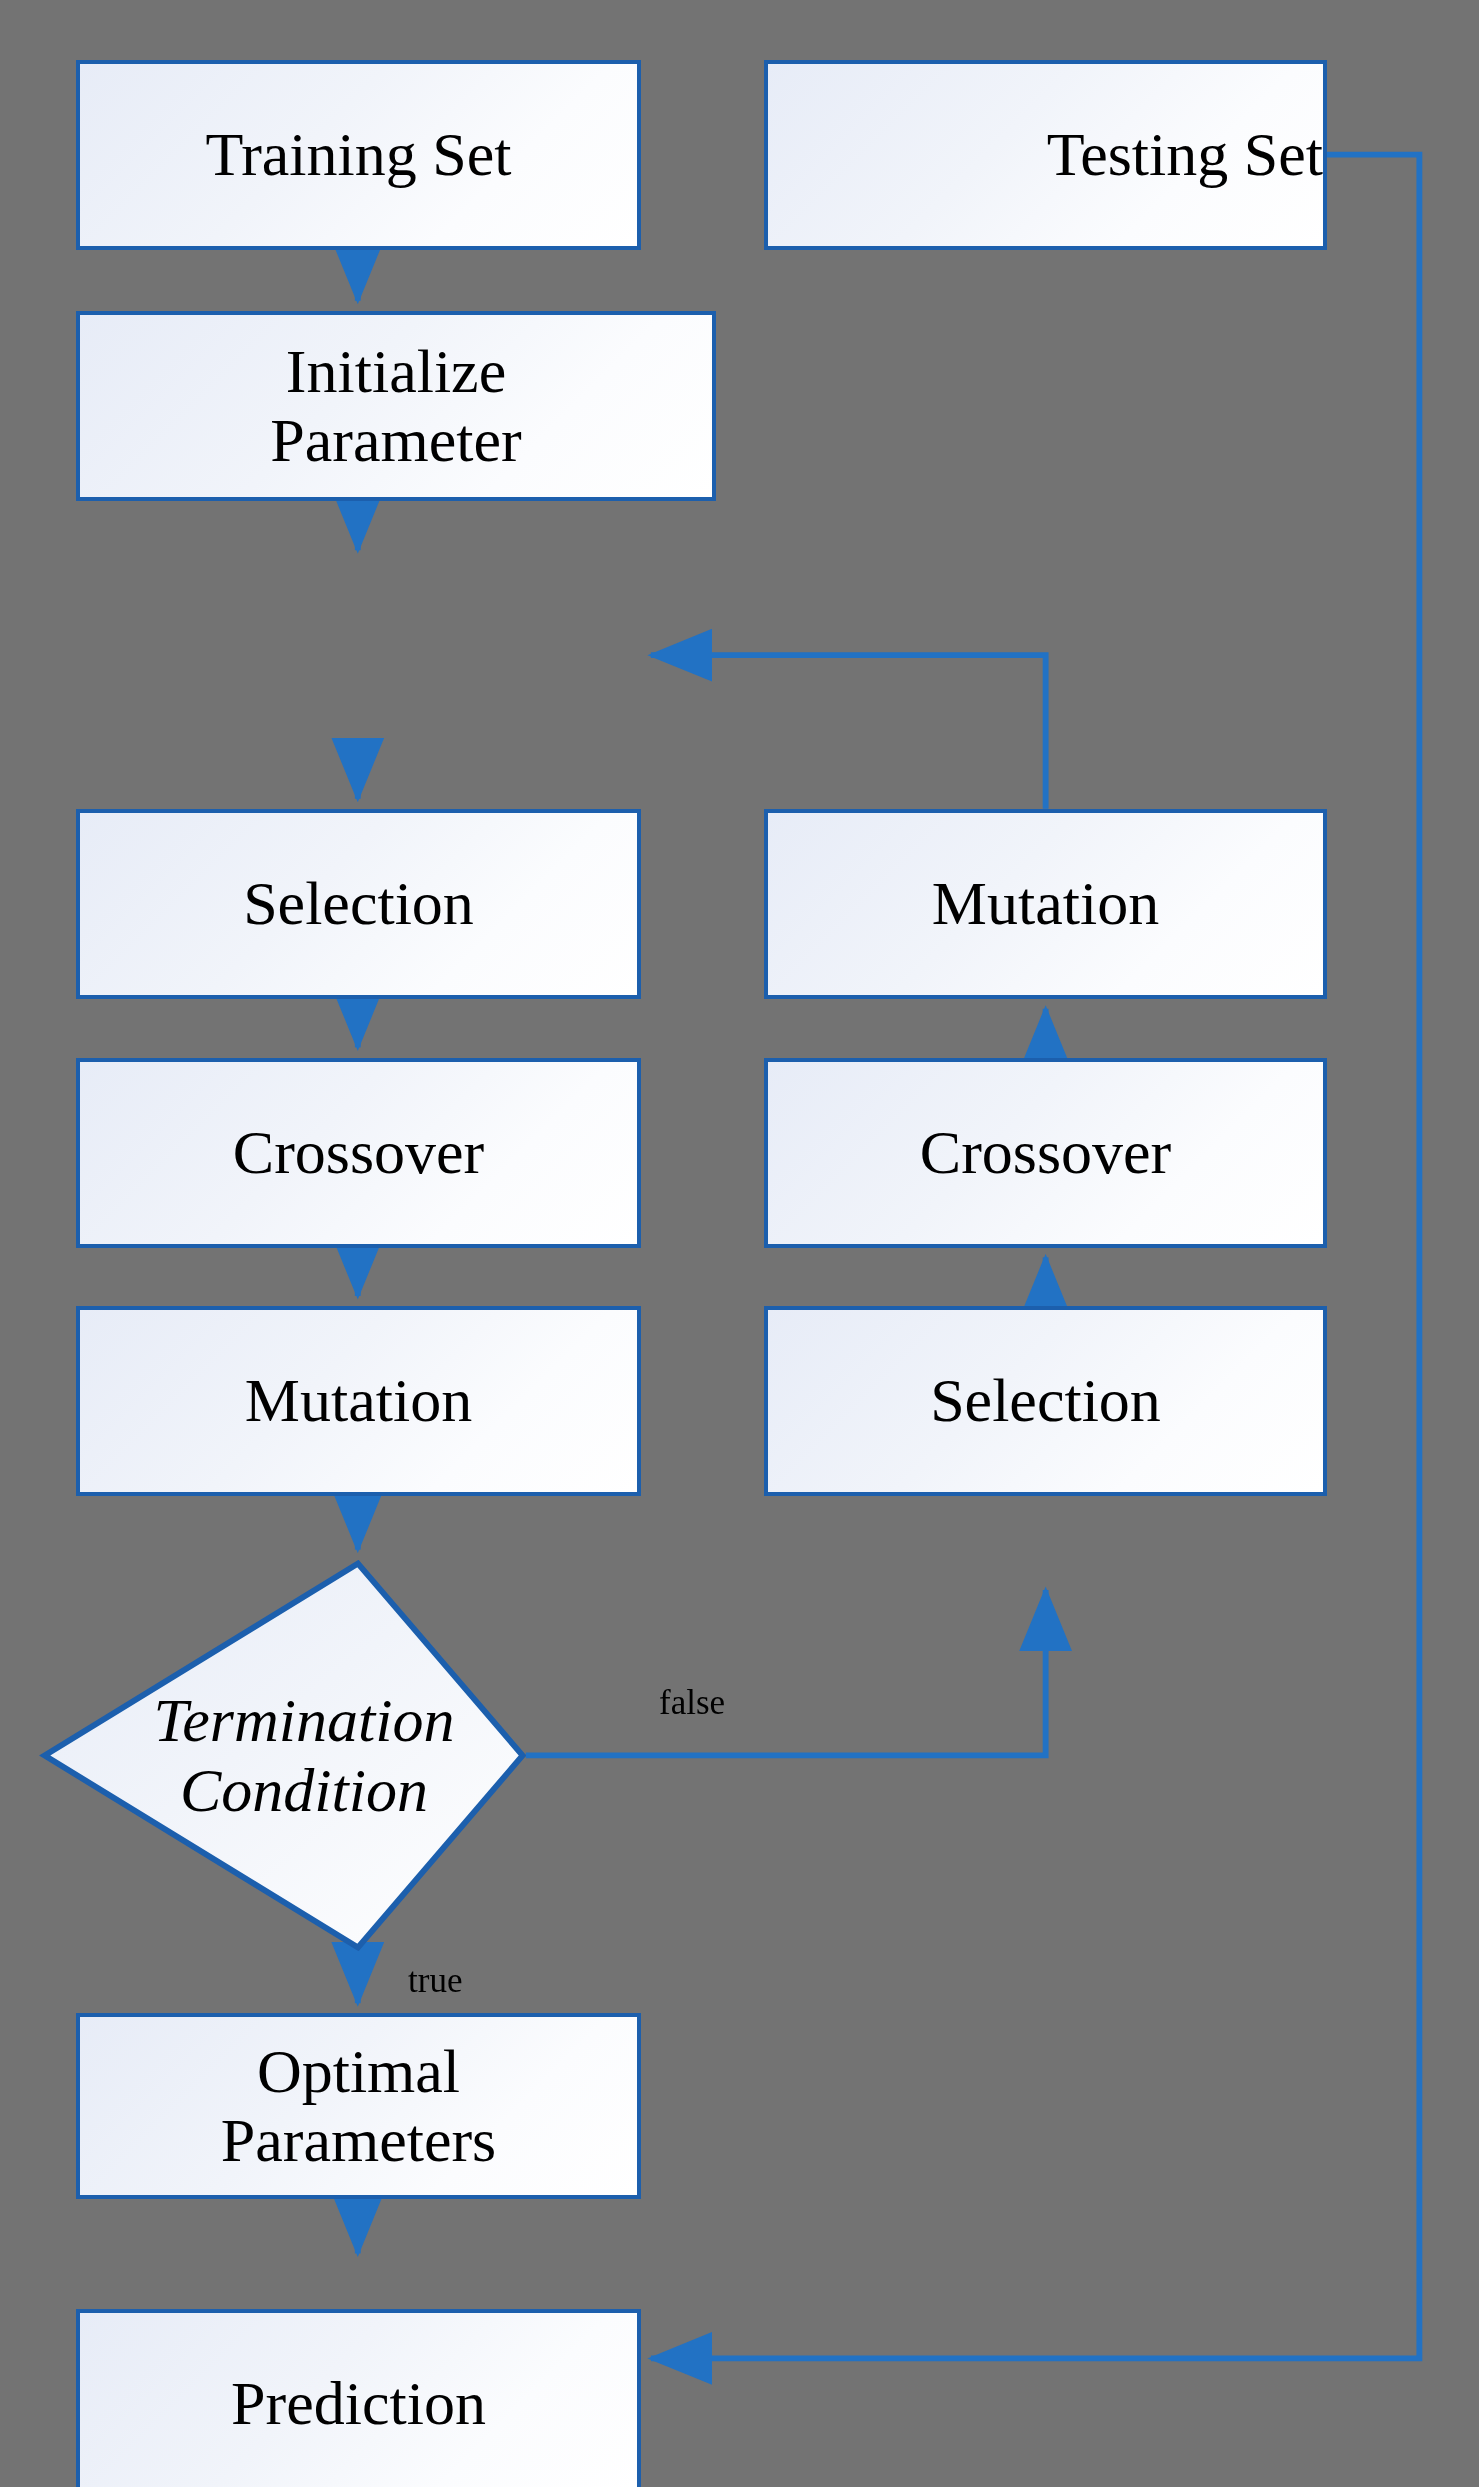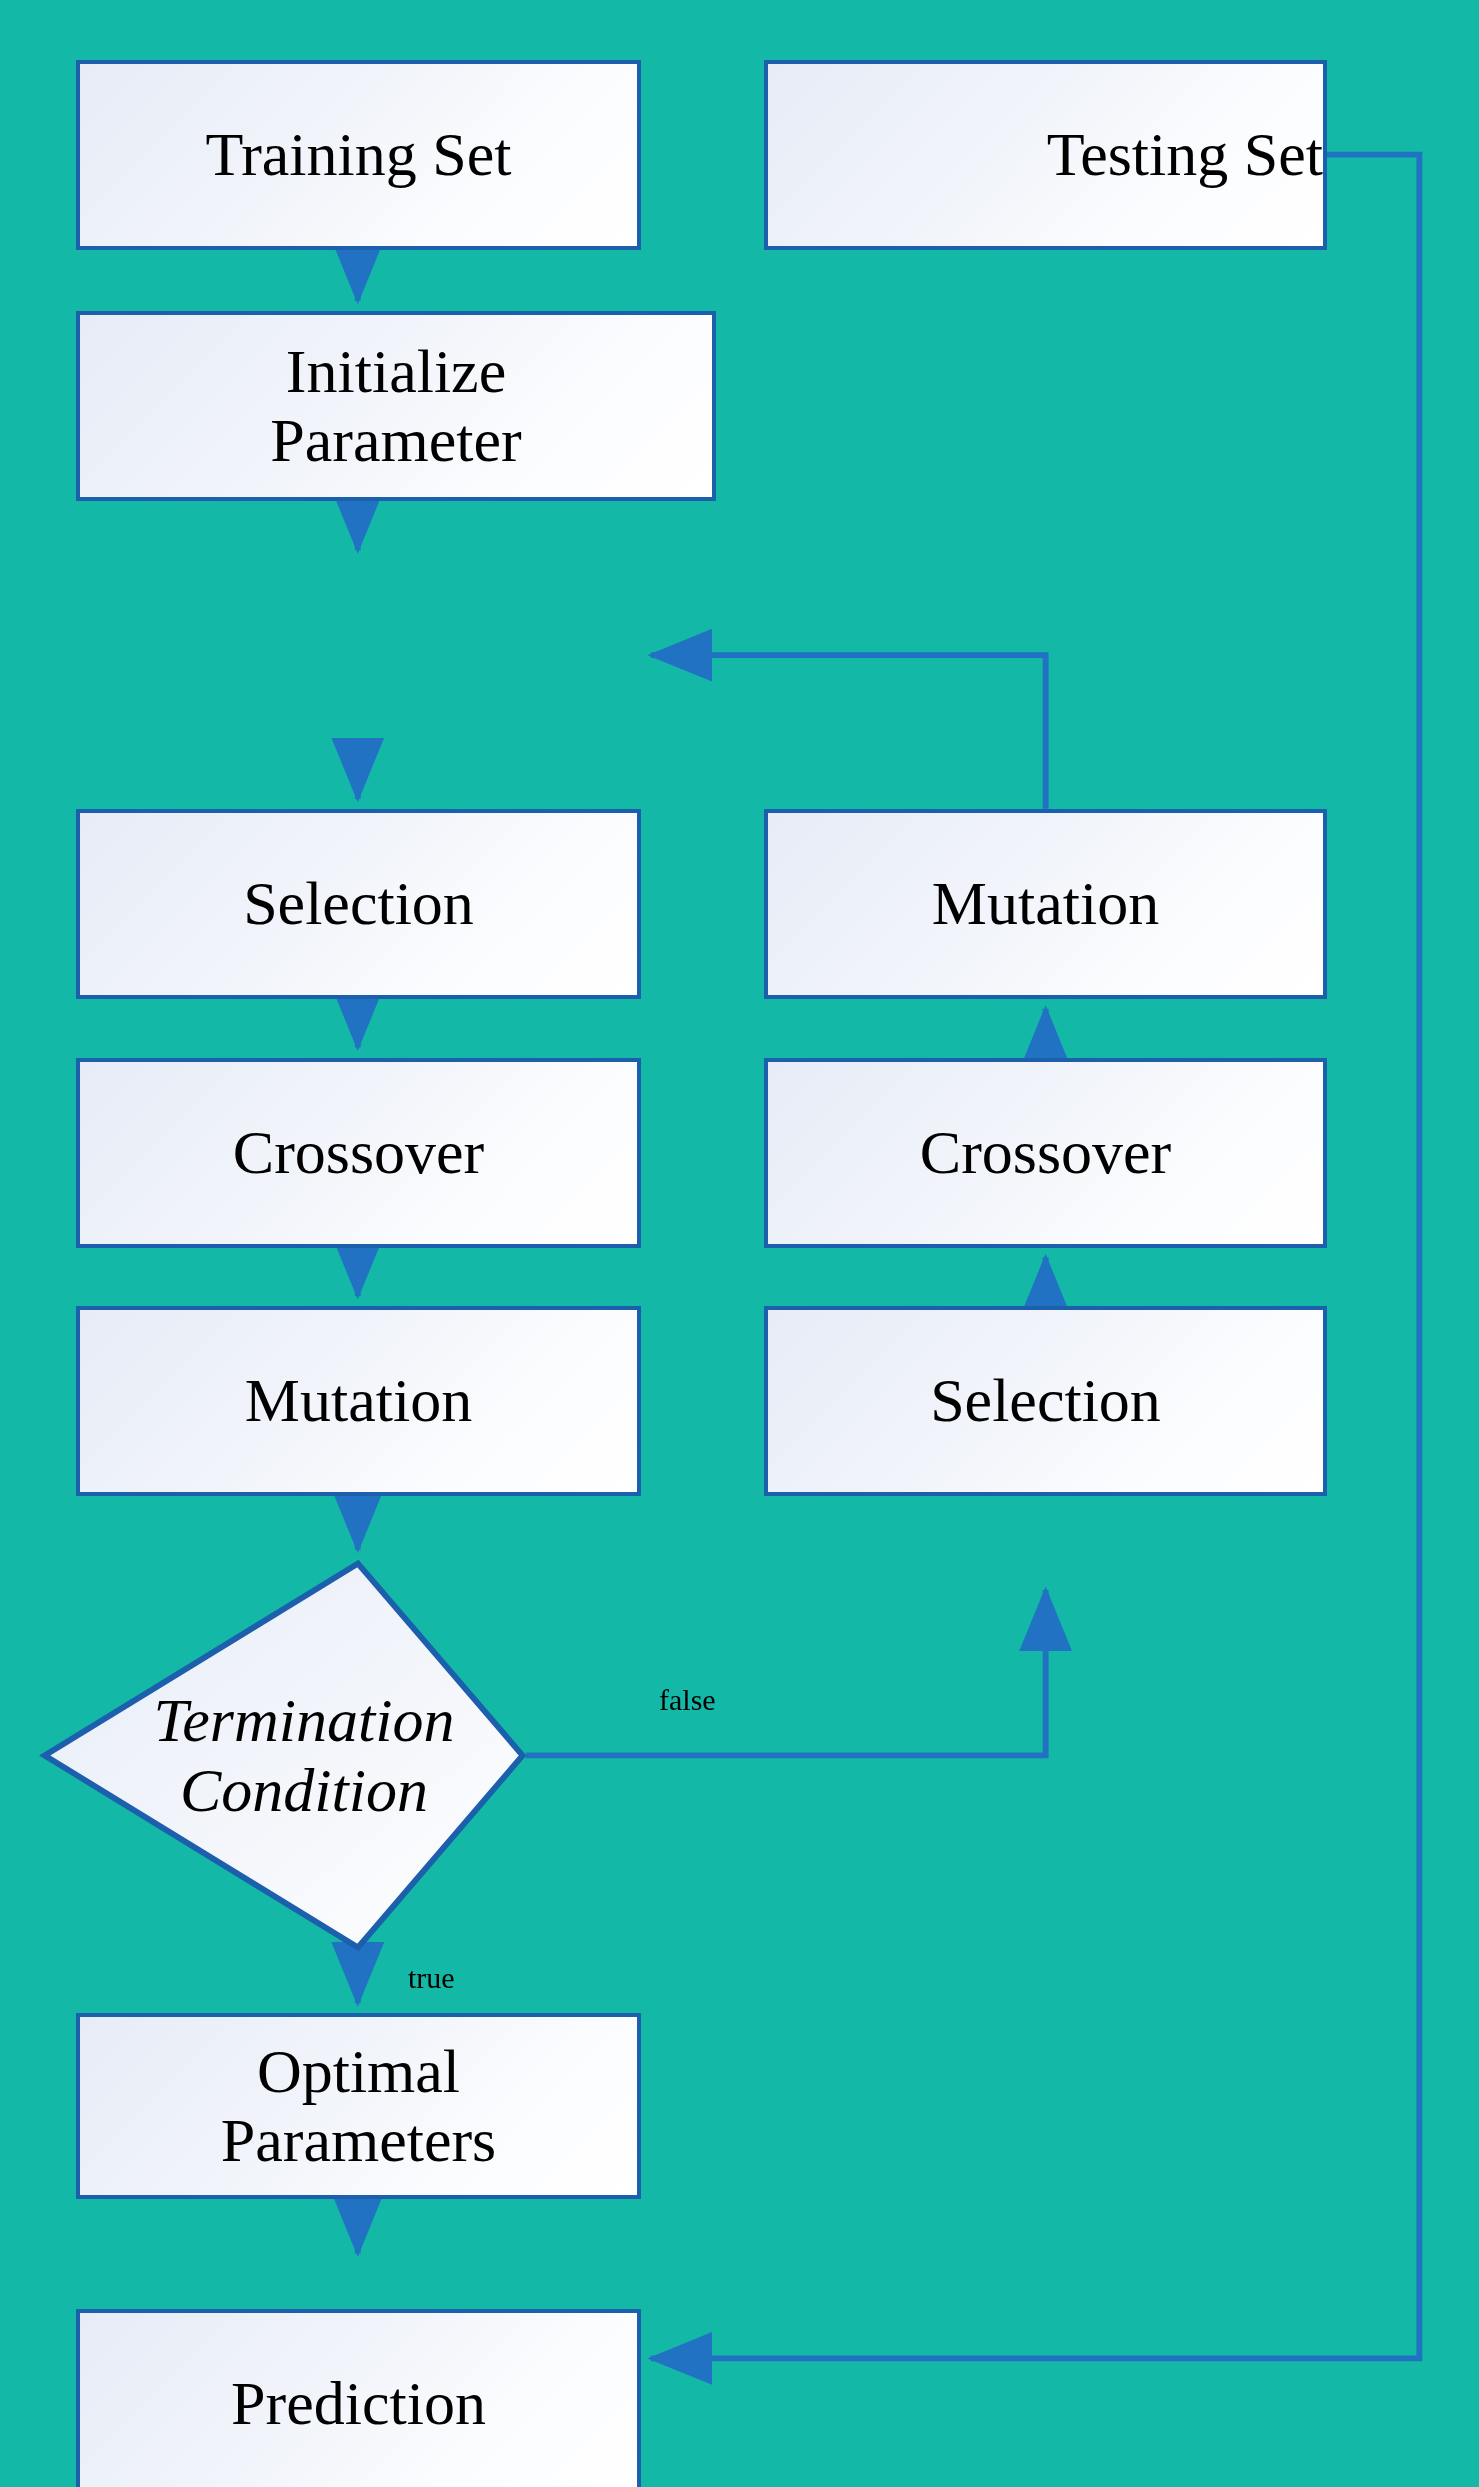--- a/index.html
+++ b/index.html
@@ -4,21 +4,21 @@
 <style>
   html, body {
     margin: 0;
     padding: 0;
     background: #ffffff;
   }
   #canvas {
     position: relative;
     width: 1479px;
     height: 2487px;
-    background: #14b8a6;
+    background: #737373;
     overflow: hidden;
     font-family: "Liberation Serif", "DejaVu Serif", serif;
   }
   #svg-layer {
     position: absolute;
     left: 0;
     top: 0;
     width: 1479px;
     height: 2487px;
   }
@@ -62,21 +62,21 @@
     justify-content: center;
     text-align: center;
     font-size: 62px;
     line-height: 1.12;
     color: #000000;
     white-space: pre-line;
     font-style: italic;
   }
   .edge-label {
     position: absolute;
-    font-size: 30px;
+    font-size: 35px;
     line-height: 1;
     color: #000000;
     z-index: 4;
     white-space: nowrap;
   }
 </style>
 </head>
 <body>
 
 <div id="canvas">

